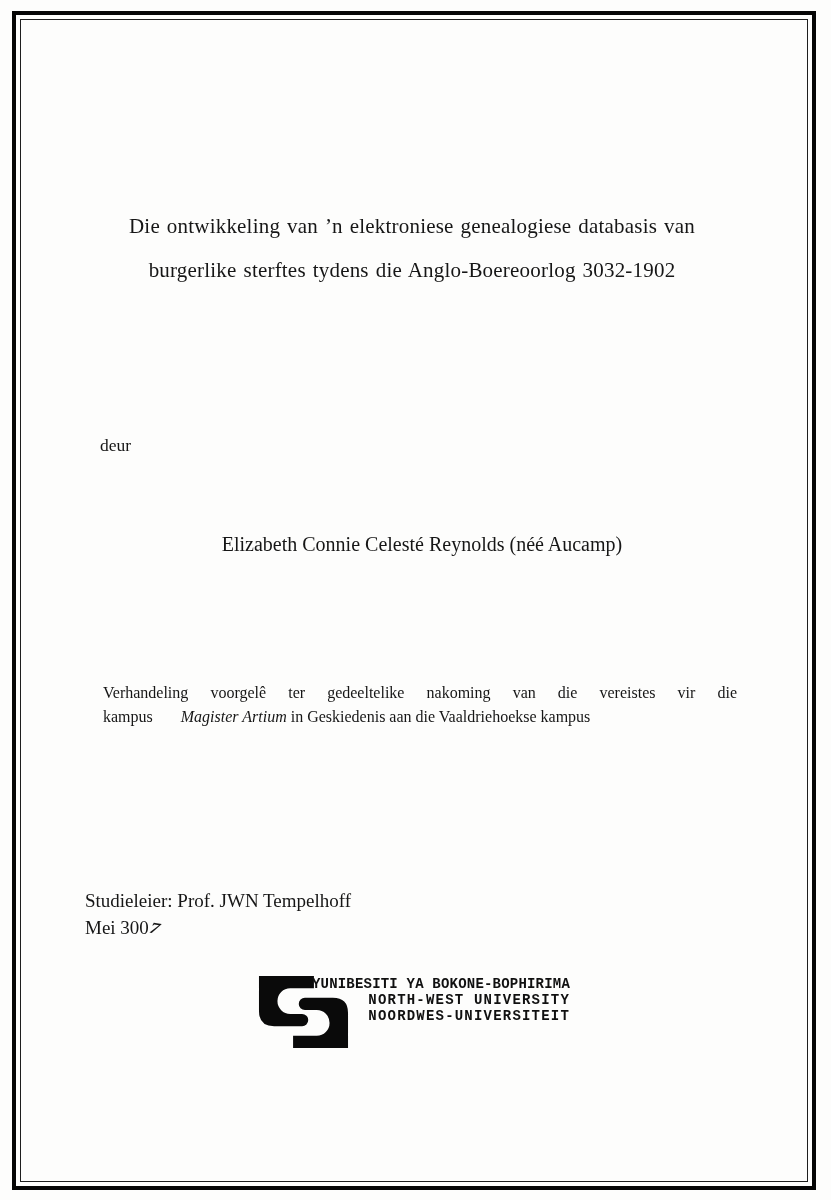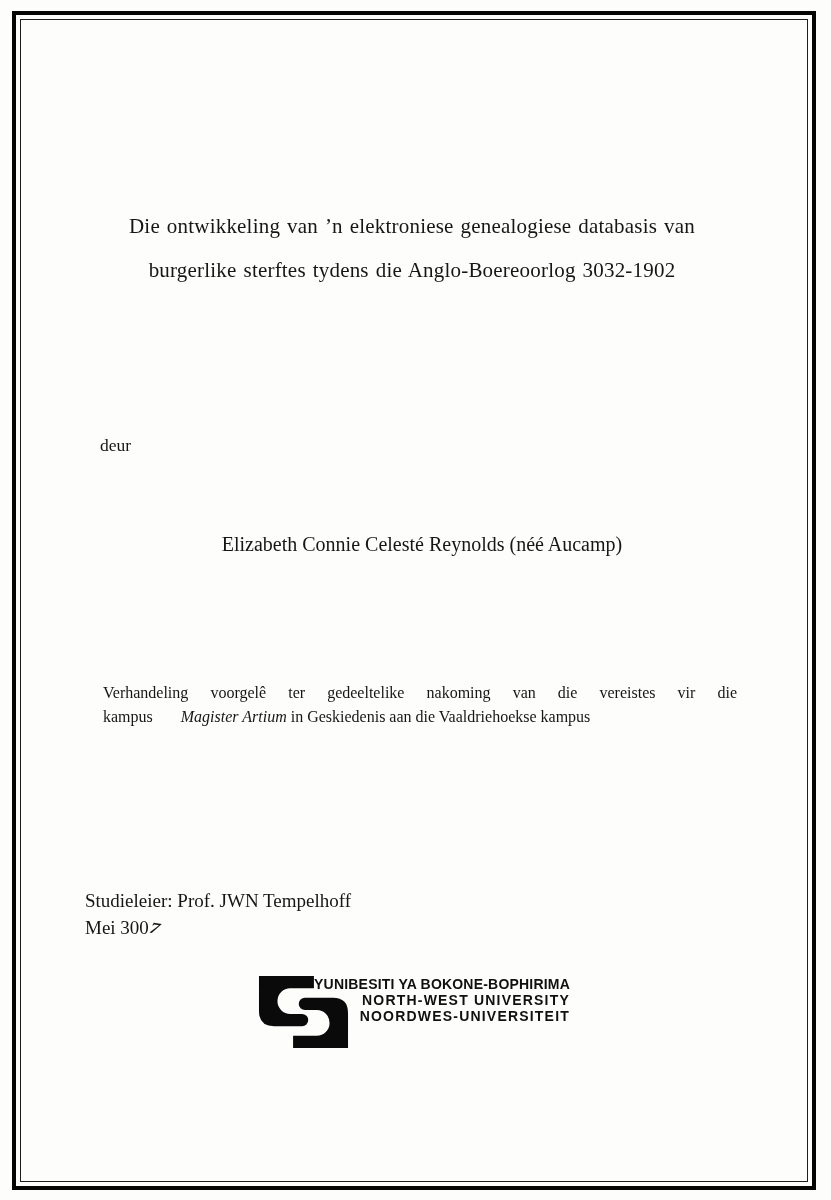--- a/index.html
+++ b/index.html
@@ -68,21 +68,21 @@
     left: 257px; top: 976px;
     width: 93px; height: 72px;
   }
   .logo-mark svg { display: block; width: 100%; height: 100%; }
   .logo-text {
     position: absolute;
     top: 976px; right: 261px;
     display: flex;
     flex-direction: column;
     align-items: flex-end;
-    font-family: Liberation Sans, sans-serif;
+    font-family: Liberation Mono, monospace;
     font-weight: bold;
     font-size: 14px;
     line-height: 16px;
     color: #101010;
     white-space: nowrap;
   }
   .lt1 { letter-spacing: 0.2px; }
   .lt2 { letter-spacing: 1.2px; margin-left: 40px; }
 </style>
 </head>

